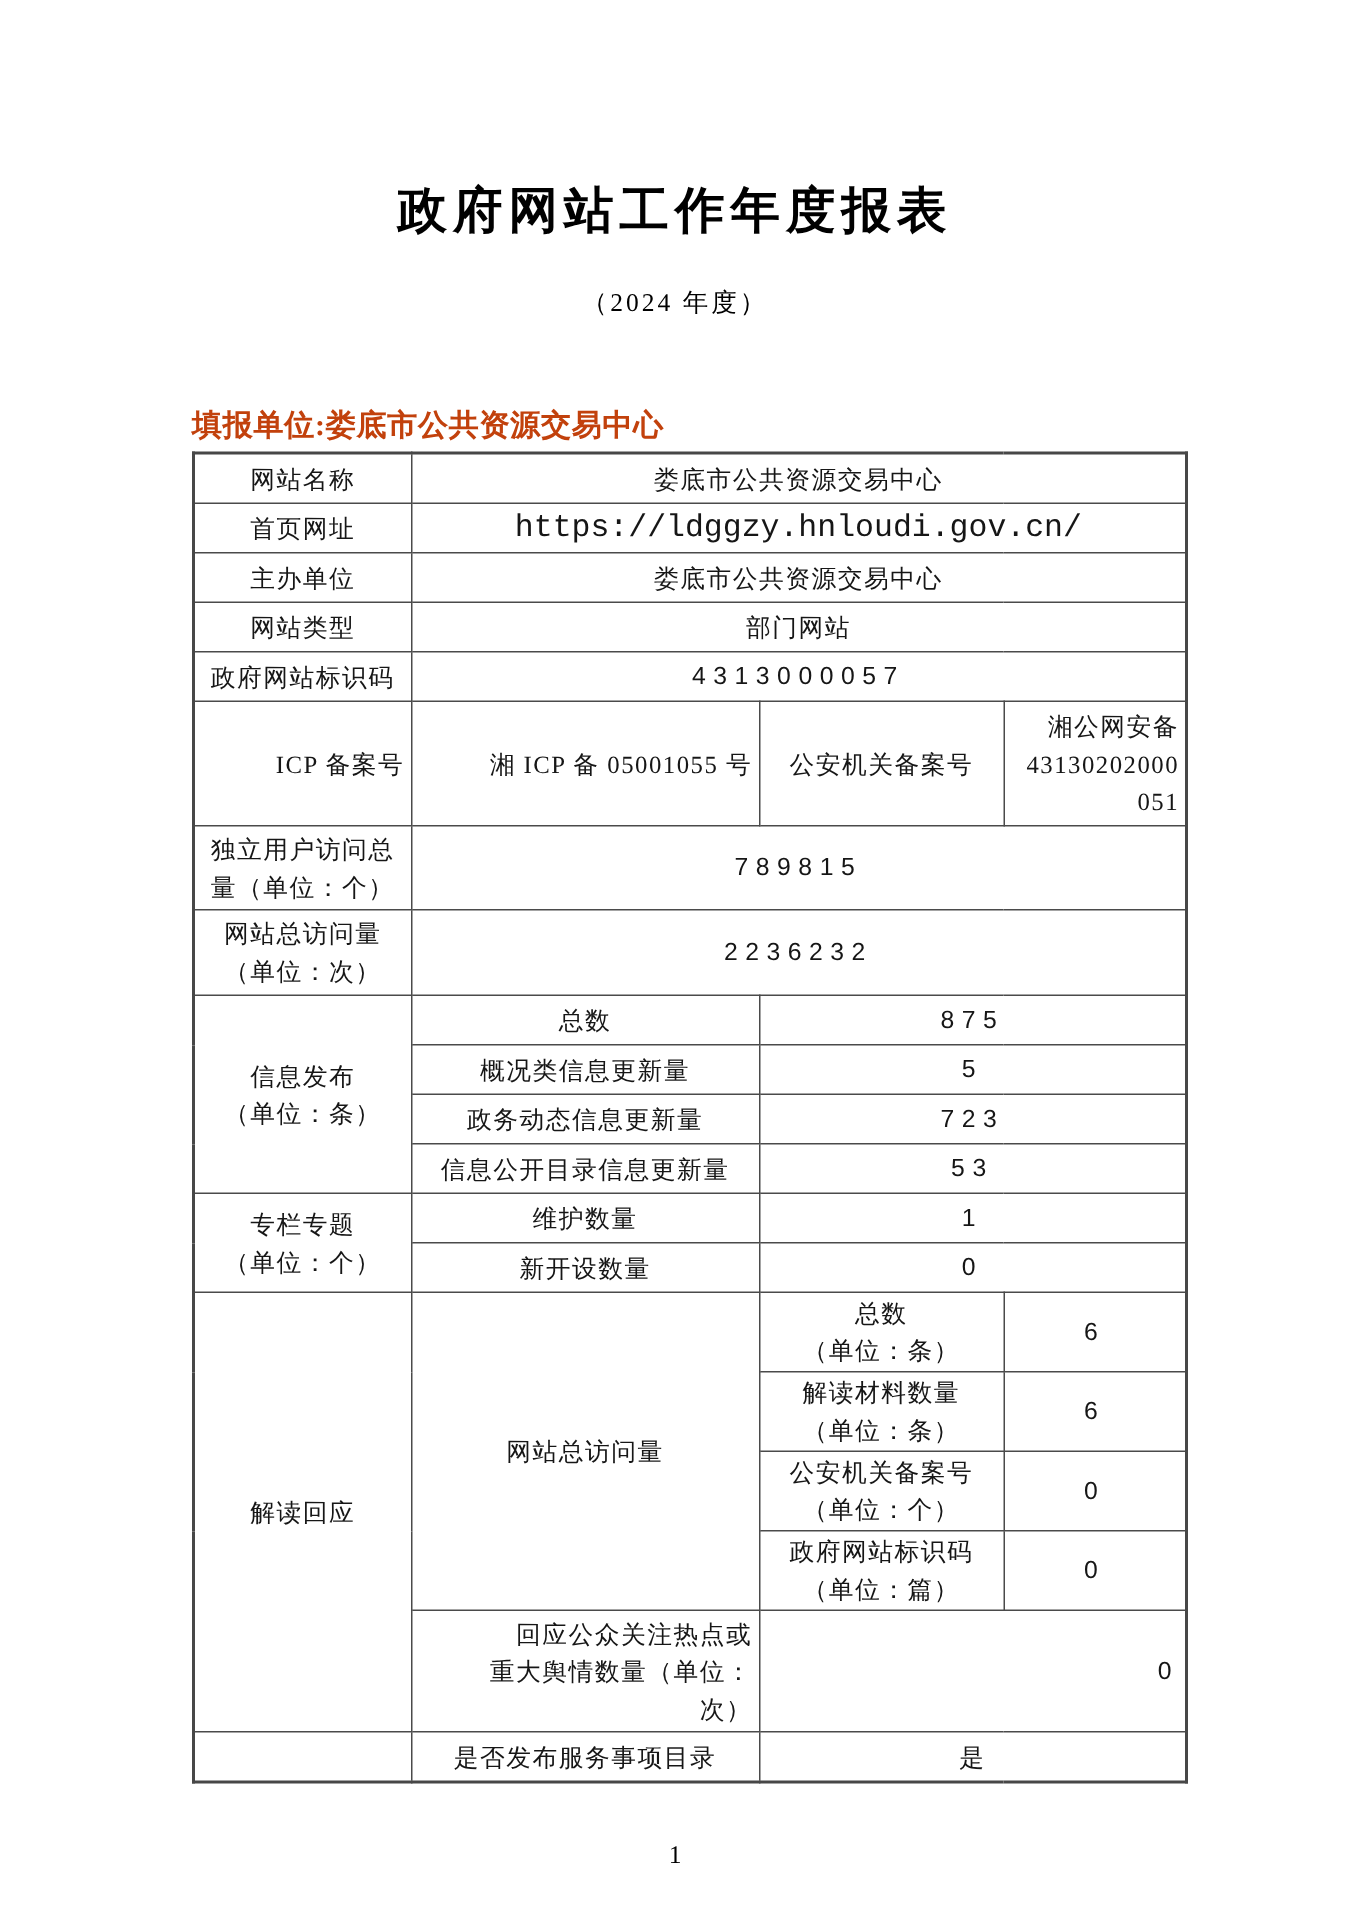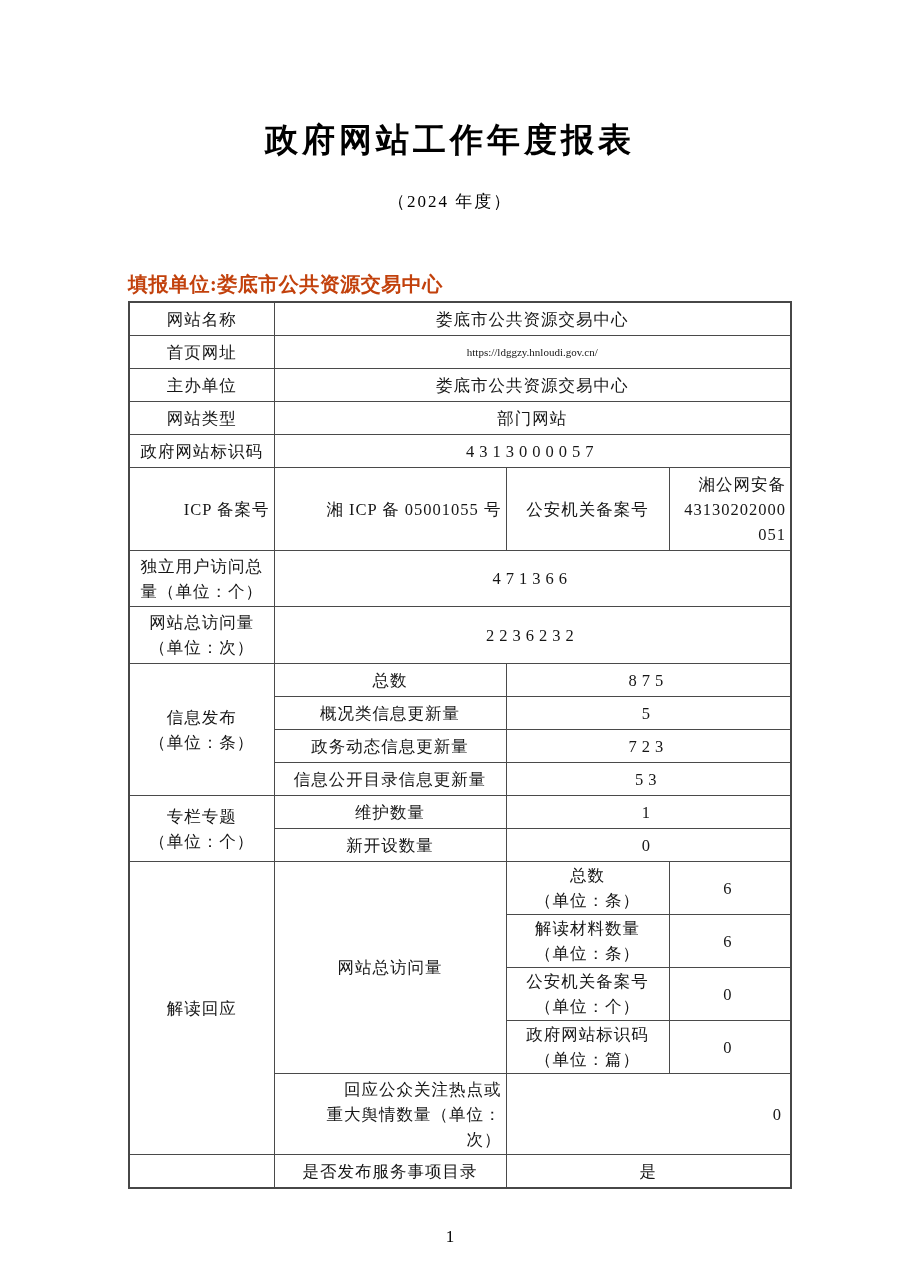--- a/index.html
+++ b/index.html
@@ -72,26 +72,26 @@
     color: #161616;
     overflow: hidden;
   }
   tr.r31 td { height: 30px; }
   tr.r82 td { height: 80px; }
   tr.r55 td { height: 53px; }
   tr.r56 td { height: 54px; }
   tr.r51 td { height: 49px; }
   tr.r80 td { height: 78px; text-align: right; }
   td.num {
-    font-family: Liberation Serif, serif;
+    font-family: Liberation Sans, sans-serif;
     letter-spacing: 5px;
   }
   td.url {
-    font-family: Liberation Serif, serif;
-    font-size: 11px;
+    font-family: Liberation Mono, monospace;
+    font-size: 21px;
     letter-spacing: 0px;
   }
   td.mixed { letter-spacing: 1px; text-align: right; }
   .pageno {
     margin-top: 38px;
     text-align: center;
     font-size: 17px;
     color: #000000;
   }
 </style>
@@ -138,21 +138,21 @@
         <td class="mixed">ICP 备案号</td>
         <td class="mixed">湘 ICP 备 05001055 号</td>
         <td>公安机关备案号</td>
         <td class="mixed">湘公网安备
 43130202000
 051</td>
       </tr>
       <tr class="r55">
         <td>独立用户访问总
 量（单位：个）</td>
-        <td colspan="3" class="num">471366</td>
+        <td colspan="3" class="num">789815</td>
       </tr>
       <tr class="r56">
         <td>网站总访问量
 （单位：次）</td>
         <td colspan="3" class="num">2236232</td>
       </tr>
       <tr class="r31">
         <td rowspan="4">信息发布
 （单位：条）</td>
         <td>总数</td>

